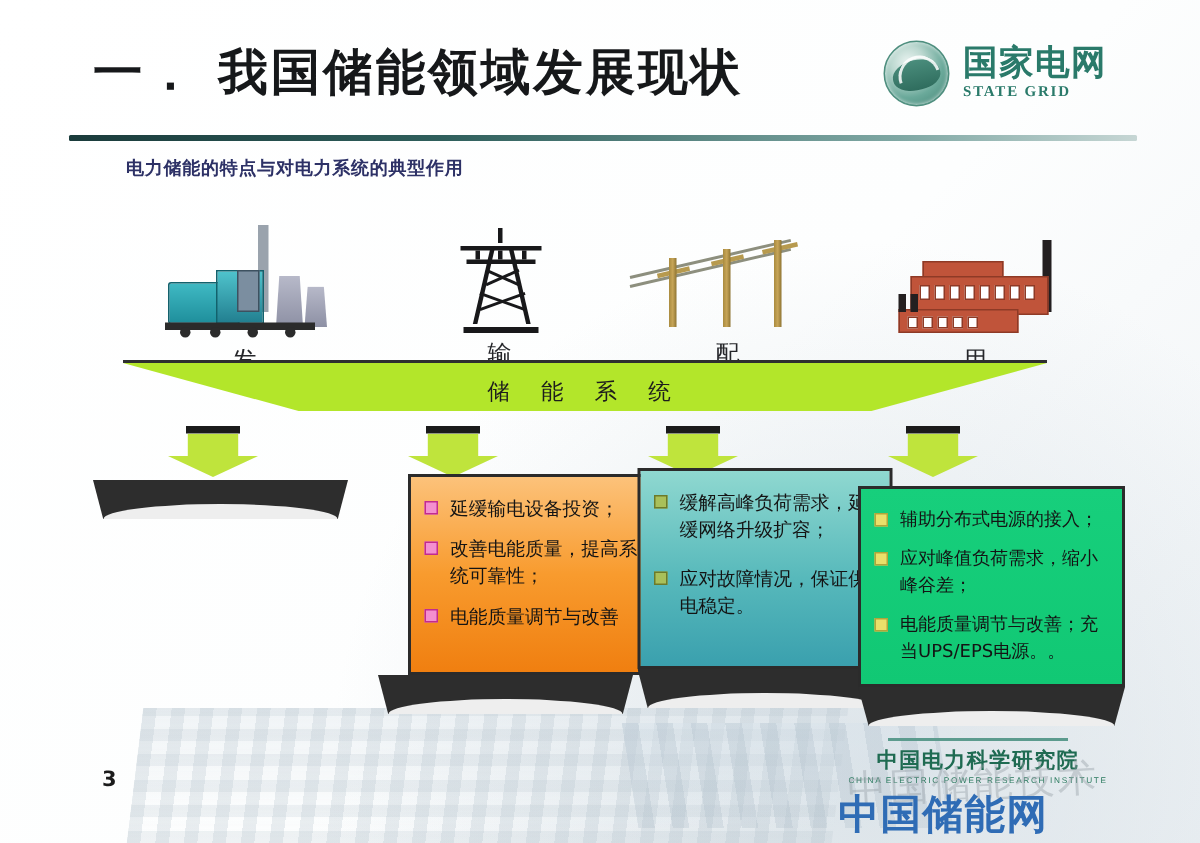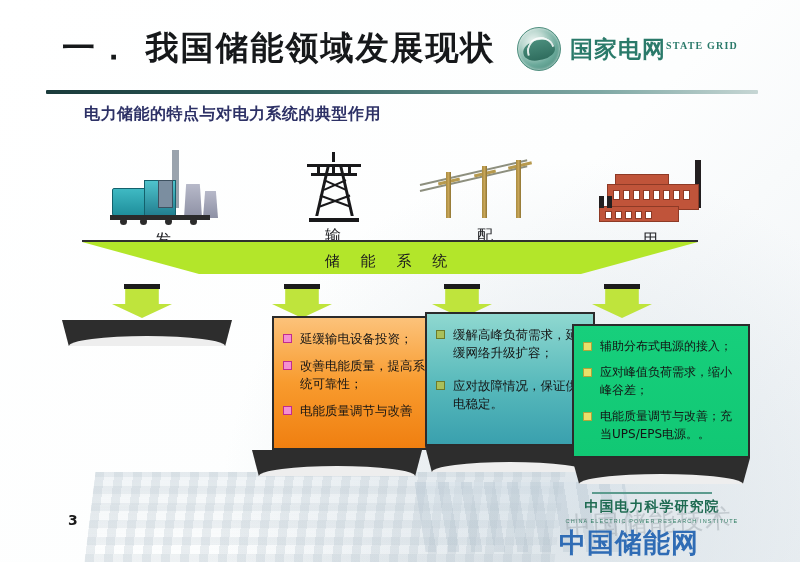--- a/index.html
+++ b/index.html
@@ -58,38 +58,38 @@
     border-radius:50% 50% 45% 45%;
     background:linear-gradient(180deg,#4a8d7c,#2f6d5e);
     transform:rotate(-12deg);
   }
   #logo .emblem:after{
     content:"";position:absolute;left:9px;top:9px;width:24px;height:24px;
     border:2px solid rgba(255,255,255,.85);border-radius:50%;
     border-bottom-color:transparent;border-right-color:transparent;
     transform:rotate(25deg);
   }
-  #logo .txt{display:flex;flex-direction:row;line-height:1;}
+  #logo .txt{display:flex;flex-direction:column;line-height:1;}
   #logo .cn{
     font-family:"DejaVu Sans","Liberation Sans",sans-serif;
     font-weight:bold;font-size:23px;color:#2a7a6a;letter-spacing:1px;
   }
   #logo .en{
     font-family:Liberation Serif, serif;
     font-weight:bold;font-size:10px;color:#2a7a6a;letter-spacing:1.2px;margin-top:3px;
   }
   #rule{
     position:absolute;left:46px;top:90px;width:712px;height:4px;
     background:linear-gradient(90deg,#1a3b3b 0%,#2f5f5c 35%,#7fa8a4 78%,#c6d6d4 100%);
     border-radius:1px;
   }
   #subtitle{
     position:absolute;left:84px;top:104px;
     font-family:"DejaVu Sans","Liberation Sans",sans-serif;
-    font-weight:bold;font-size:16px;color:#2d3166;letter-spacing:.5px;
+    font-weight:bold;font-size:12px;color:#2d3166;letter-spacing:.5px;
   }
 
   
   .iconcell{position:absolute;width:150px;text-align:center;}
   .iconcell .art{height:72px;position:relative;}
   .iconcell .lbl{
     font-family:"DejaVu Sans","Liberation Sans",sans-serif;
     font-size:16px;color:#25262a;margin-top:2px;
   }
   #ic1{left:88px;top:156px;}

